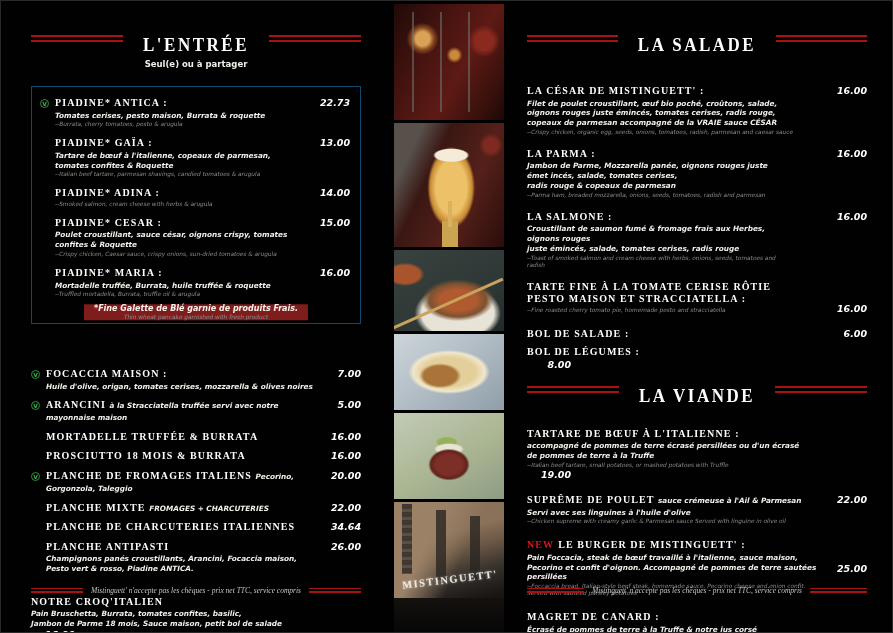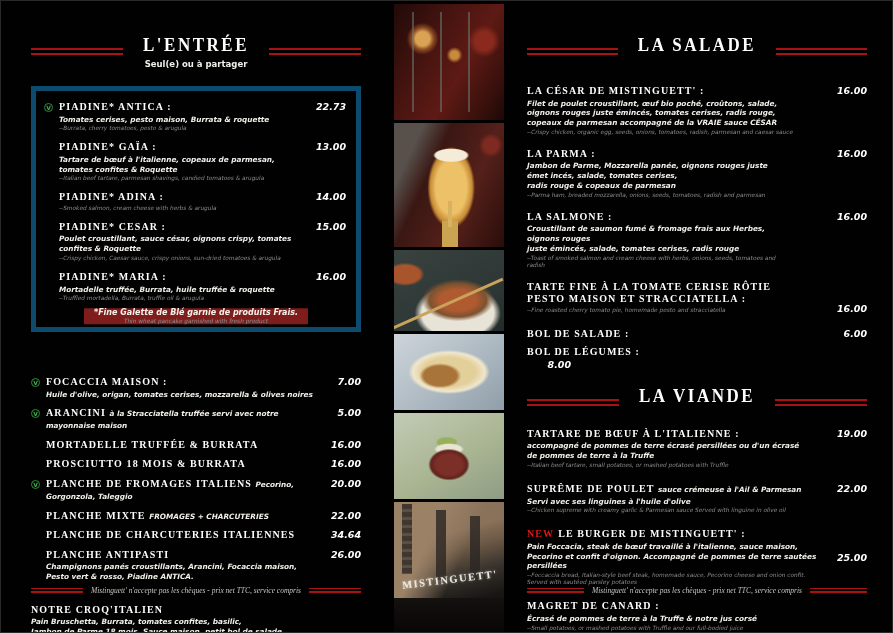--- a/index.html
+++ b/index.html
@@ -10,29 +10,29 @@
     box-sizing:border-box;border:1px solid #2a2a2a;
   }
   *{box-sizing:border-box;}
 
   
   .col{position:absolute;top:0;height:633px;}
   .col-left{left:30px;width:330px;}
   .col-right{left:526px;width:340px;}
 
   
-  .menu-header{display:flex;align-items:flex-end;gap:20px;margin-top:34px;}
+  .menu-header{display:flex;align-items:flex-start;gap:20px;margin-top:34px;}
   .deco{flex:1;height:7px;
     background:linear-gradient(to bottom,#a81212 0 2px,transparent 2px 5px,#a81212 5px 7px);}
   .h-title{font-family:"Liberation Serif",serif;font-weight:700;font-size:17px;
     letter-spacing:2.5px;color:#fdfdfb;white-space:nowrap;transform:scaleY(1.12);}
   .subtitle{text-align:center;font:700 8.5px "DejaVu Sans",sans-serif;color:#f2efe9;margin-top:4px;}
 
   
-  .red-box{border:5px solid #0c4a6e;margin-top:17px;padding:10px 10px 16px 8px;position:relative;}
+  .red-box{border:1px solid #0c4a6e;margin-top:17px;padding:10px 10px 16px 8px;position:relative;}
   .box-caption{position:absolute;left:50%;bottom:12px;transform:translate(-50%,58%);
     background:#7f1d1d;padding:0 10px;text-align:center;width:max-content;max-width:300px;}
   .cap-fr{font:italic 700 8px "DejaVu Sans",sans-serif;color:#f5f2ec;}
   .cap-en{font:italic 400 5.8px "DejaVu Sans",sans-serif;color:#8f8f8f;margin-top:1px;}
 
   
   .row{display:flex;align-items:flex-start;margin-bottom:9px;}
   .row:last-child{margin-bottom:0;flex-direction:column;}
   .veg{flex:0 0 auto;width:9px;height:9px;border:1px solid #2f8f3a;border-radius:50%;
     color:#43b04d;font:700 6px/8px "DejaVu Sans",sans-serif;text-align:center;
@@ -347,21 +347,21 @@
     </div>
   </div>
 
   <div class="menu-header" style="margin-top:16px;">
     <div class="deco"></div>
     <div class="h-title">LA VIANDE</div>
     <div class="deco"></div>
   </div>
 
   <div class="spaced" style="margin-top:22px;">
-    <div class="row" style="margin-bottom:14px;">
+    <div class="row" style="margin-bottom:14px;flex-direction:column;">
       <div class="i-main">
         <div class="i-name">TARTARE DE BŒUF À L'ITALIENNE :</div>
         <div class="i-desc">accompagné de pommes de terre écrasé persillées ou d'un écrasé
 de pommes de terre à la Truffe</div>
         <div class="i-en">--Italian beef tartare, small potatoes, or mashed potatoes with Truffle</div>
       </div>
       <div class="price">19.00</div>
     </div>
 
     <div class="row" style="margin-bottom:14px;">

